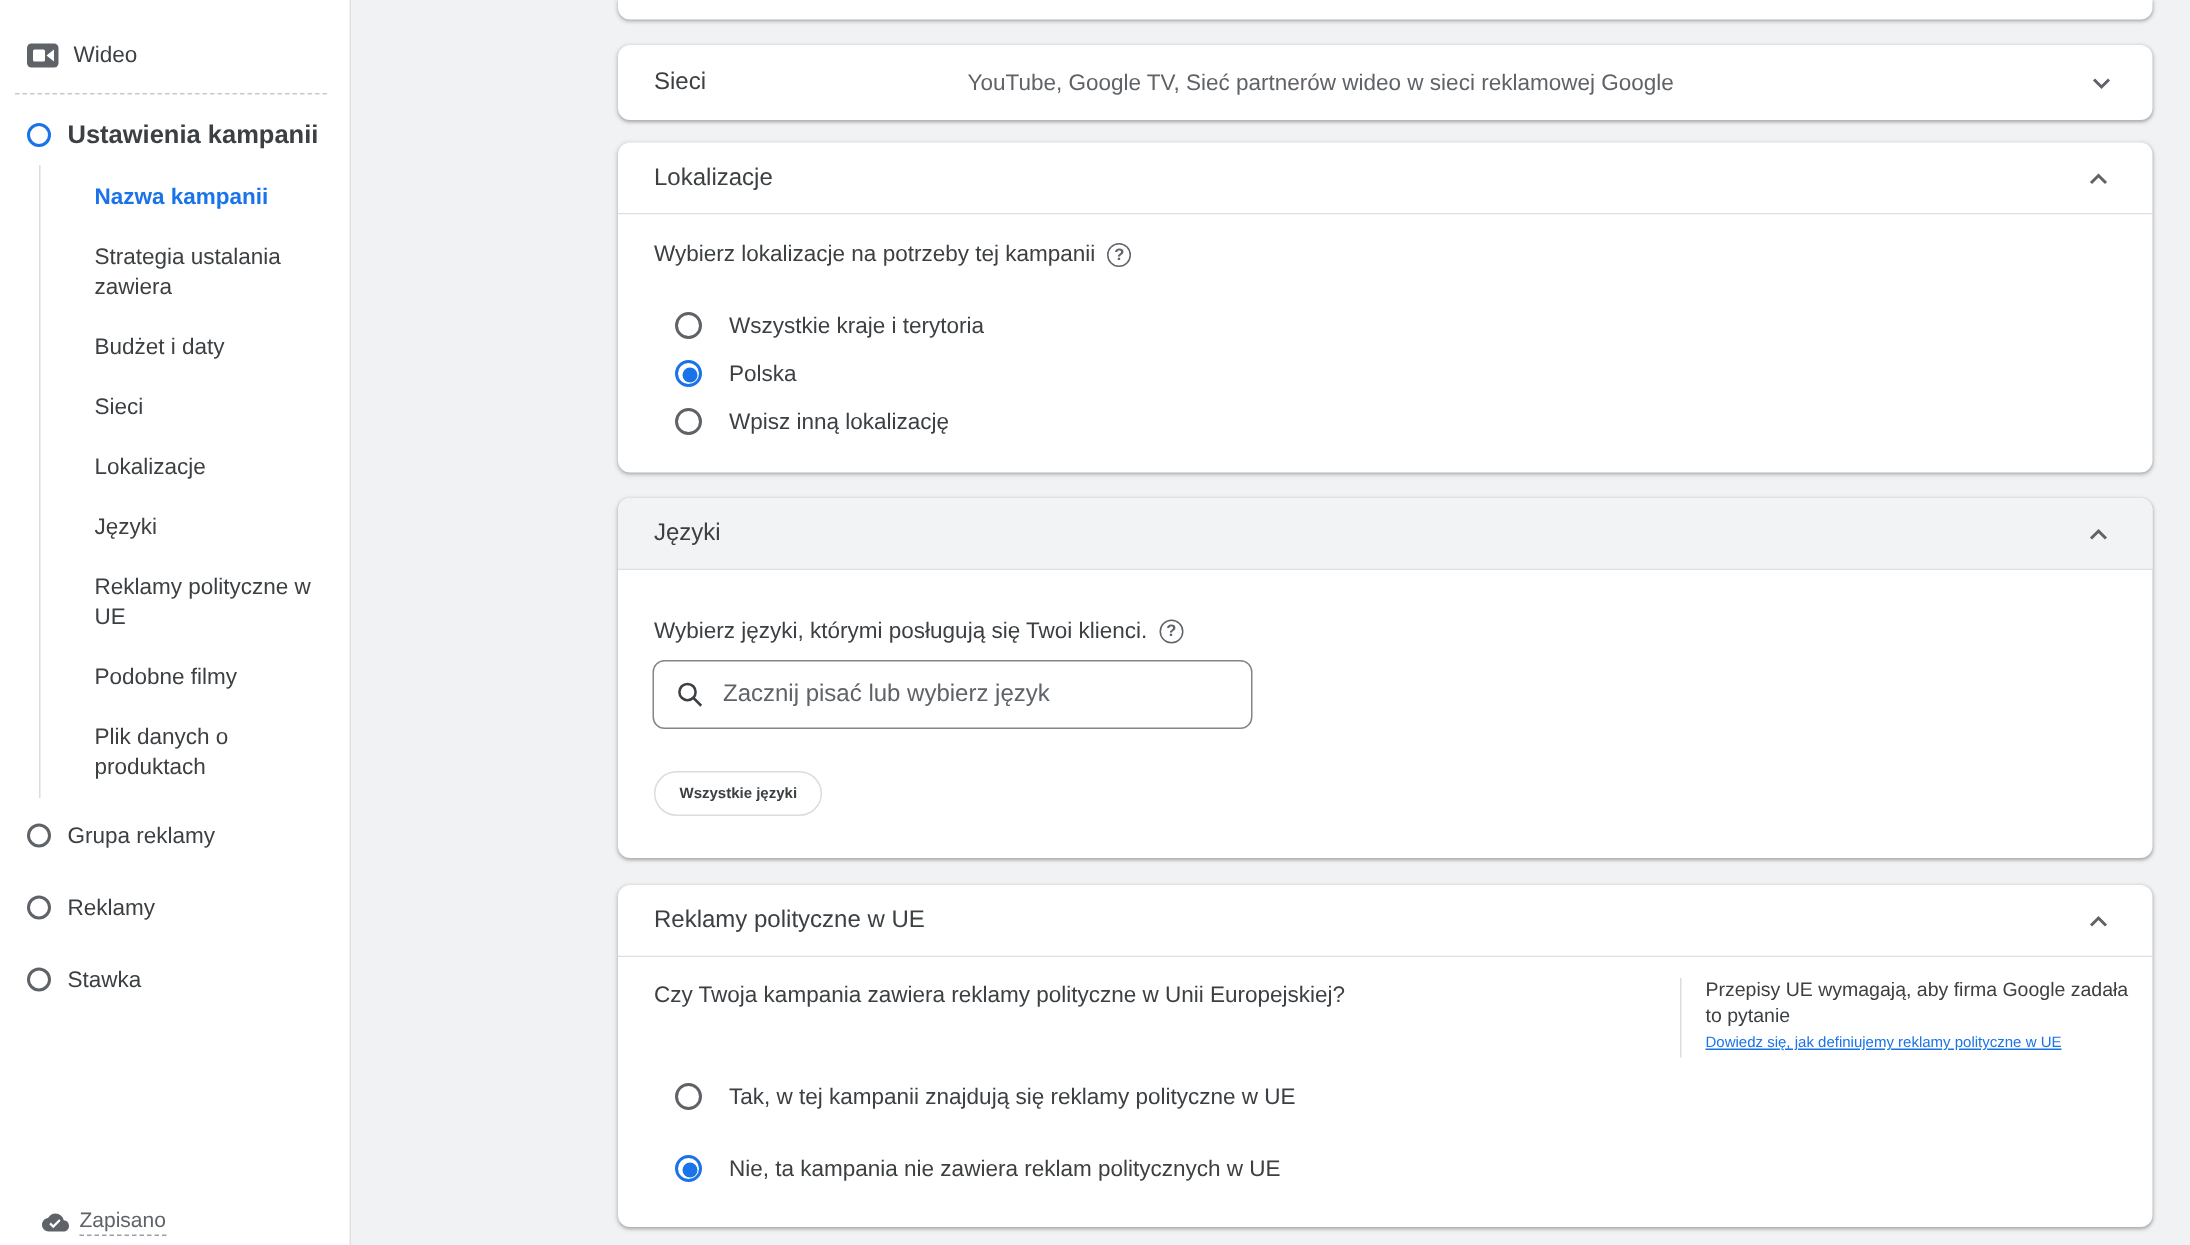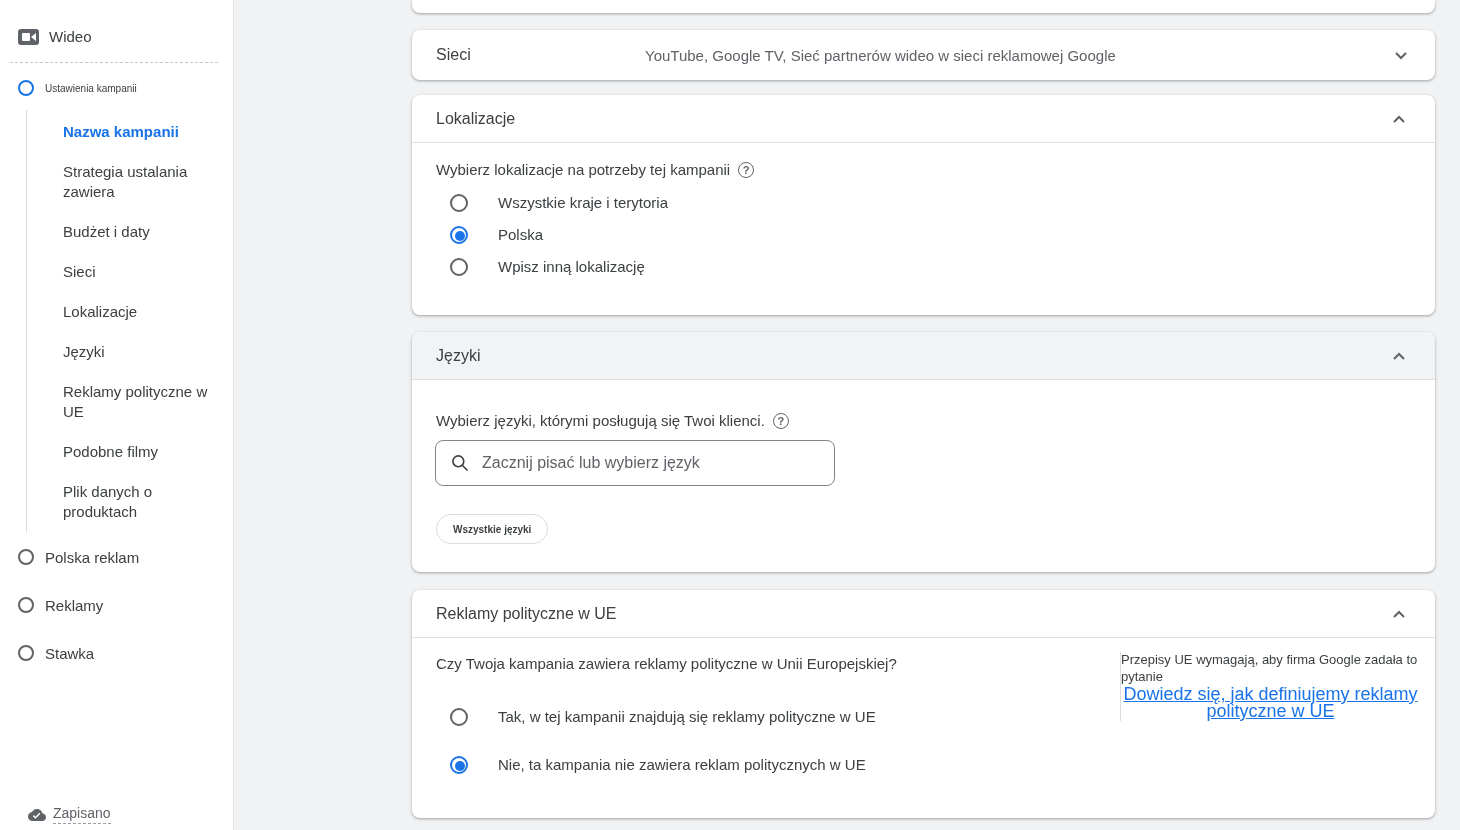--- a/index.html
+++ b/index.html
@@ -18,21 +18,21 @@
     position:absolute; left:0; top:0; width:234px; height:830px;
     background:#ffffff; border-right:1px solid #e0e0e0;
   }
   .side-video { position:absolute; top:28px; left:18px; display:flex; align-items:center; gap:10px; }
   .side-video .label { font-size:15px; color:#3c4043; }
   .vid-icon { width:21px; height:16px; background:#5f6368; border-radius:3px; position:relative; }
   .vid-icon::before { content:""; position:absolute; left:4px; top:4px; width:8px; height:8px; background:#fff; border-radius:1px; }
   .vid-icon::after { content:""; position:absolute; right:3px; top:4px; border-top:4px solid transparent; border-bottom:4px solid transparent; border-right:5px solid #fff; }
   .side-dashes { position:absolute; top:62px; left:10px; width:208px; border-top:1px dashed #c6c9cc; }
   .side-campaign { position:absolute; top:80px; left:18px; display:flex; align-items:center; gap:11px; }
-  .side-campaign .label { font-size:10px; font-weight:400; color:#3c4043; }
+  .side-campaign .label { font-size:17px; font-weight:700; color:#3c4043; }
   .ring { width:16px; height:16px; border-radius:50%; border:2px solid #5f6368; background:#fff; flex:0 0 auto; }
   .ring.blue { border-color:#1a73e8; }
   .sub-rail { position:absolute; left:26px; top:110px; width:1px; height:422px; background:#dadce0; }
   .sub-list { position:absolute; left:63px; top:112px; width:162px; list-style:none; }
   .sub-list li { font-size:15px; line-height:20px; padding:10px 0; color:#3c4043; cursor:pointer; }
   .sub-list li.active { color:#1a73e8; font-weight:700; }
   .side-steps { position:absolute; left:18px; top:547px; }
   .side-step { display:flex; align-items:center; gap:11px; height:20px; margin-bottom:28px; cursor:pointer; }
   .side-step .label { font-size:15px; color:#3c4043; }
   .saved { position:absolute; left:28px; bottom:6px; display:flex; align-items:center; gap:7px; cursor:pointer;justify-content:space-between; }
@@ -65,21 +65,21 @@
   .card-lok { top:95px; height:220px; }
   .card-jez { top:332px; height:240px; }
   .card-pol { top:590px; height:228px; }
 
   .q-row { display:flex; align-items:center; gap:8px; padding:18px 0 0 24px; }
   .q-text { font-size:15px; color:#3c4043; }
   .help { width:16px; height:16px; border:1.5px solid #5f6368; border-radius:50%; color:#5f6368;
           font-size:11px; font-weight:700; display:flex; align-items:center; justify-content:center; flex:0 0 auto; cursor:pointer; }
 
   .radio-group { margin:16px 0 0 38px; }
-  .radio-row { display:flex; align-items:flex-start; gap:30px; height:32px; cursor:pointer; }
+  .radio-row { display:flex; align-items:flex-end; gap:18px; height:32px; cursor:pointer; }
   .radio { width:18px; height:18px; border-radius:50%; border:2px solid #5f6368; position:relative; flex:0 0 auto; background:#fff; }
   .radio.checked { border-color:#1a73e8; }
   .radio.checked::after { content:""; position:absolute; left:3px; top:3px; width:10px; height:10px; border-radius:50%; background:#1a73e8; }
   .radio-label { font-size:15px; color:#3c4043; }
 
   
   .search-box {
     margin:11px 0 0 23px; width:400px; height:46px; border:1px solid #80868b; border-radius:8px;
     display:flex; align-items:center; padding:0 14px; background:#fff; gap:12px;
   }
@@ -91,24 +91,24 @@
   .chip {
     display:inline-flex; align-items:center; margin:28px 0 0 24px; height:30px; padding:0 16px;
     border:1px solid #dadce0; border-radius:16px; background:#fff; font-size:10px; font-weight:700;
     color:#3c4043; cursor:pointer; font-family:"Liberation Sans", sans-serif;
   }
 
   
   .pol-body { position:relative; height:180px; }
   .pol-question { position:absolute; left:24px; top:17px; font-size:15px; color:#3c4043; }
   .pol-note {
-    position:absolute; left:708px; top:14px; width:300px; border-left:1px solid #dadce0; padding-left:0;
+    position:absolute; left:708px; top:14px; width:300px; border-left:1px solid #dadce0; padding-left:16px;
   }
   .pol-note .note-text { font-size:13px; line-height:16.5px; color:#3c4043; }
-  .pol-note a { font-size:18px; line-height:16.5px; color:#1a73e8; text-decoration:underline; cursor:pointer; display:inline-block; margin-top:1px;text-align:center; }
+  .pol-note a { font-size:10px; line-height:16.5px; color:#1a73e8; text-decoration:underline; cursor:pointer; display:inline-block; margin-top:1px; }
   .pol-radios { position:absolute; left:38px; top:70px; }
   .pol-radios .radio-row { margin-bottom:16px; }
 </style>
 </head>
 <body>
 
 <div class="app">
 
   <div class="sidebar">
 
@@ -134,21 +134,21 @@
       <li>Lokalizacje</li>
       <li>Języki</li>
       <li>Reklamy polityczne w UE</li>
       <li>Podobne filmy</li>
       <li>Plik danych o produktach</li>
     </ul>
 
     <div class="side-steps">
       <div class="side-step">
         <span class="ring"></span>
-        <span class="label">Polska reklam</span>
+        <span class="label">Grupa reklamy</span>
       </div>
       <div class="side-step">
         <span class="ring"></span>
         <span class="label">Reklamy</span>
       </div>
       <div class="side-step">
         <span class="ring"></span>
         <span class="label">Stawka</span>
       </div>
     </div>

